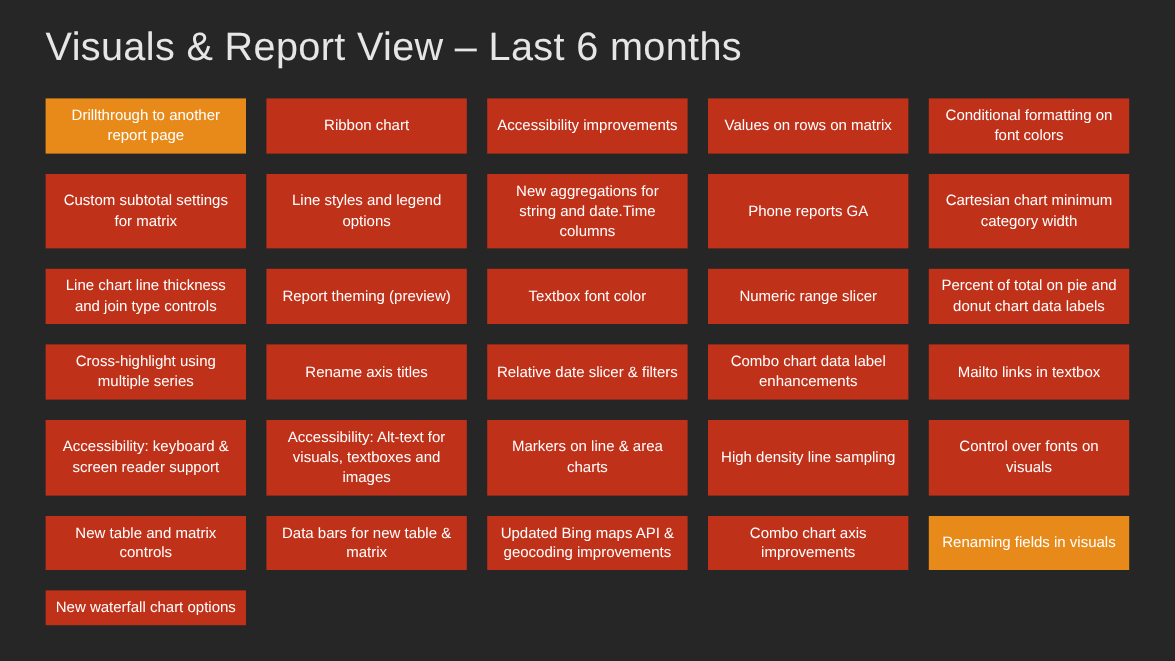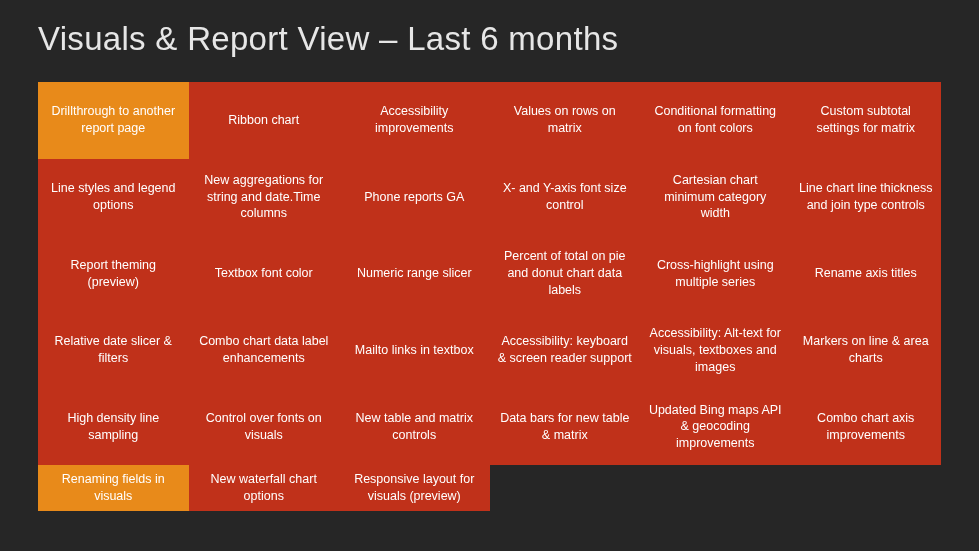--- a/index.html
+++ b/index.html
@@ -12,23 +12,23 @@
     }
     .page-title {
       color: #e6e6e6;
       font-size: 33px;
       font-weight: 300;
       padding: 20px 0 0 38px;
       letter-spacing: 0.3px;
     }
     .grid {
       display: grid;
-      grid-template-columns: repeat(6, 1fr);
+      grid-template-columns: repeat(5, 1fr);
       grid-template-rows: repeat(5, 1fr);
-      gap: 0;
+      gap: 17px;
       padding: 24px 38px 28px 38px;
       height: calc(551px - 70px);
     }
     .tile {
       display: flex;
       align-items: center;
       justify-content: center;
       text-align: center;
       color: #fff;
       font-size: 12.5px;
@@ -47,21 +47,20 @@
 <div class="grid">
     <div class="tile c-orange">Drillthrough to another report page</div>
     <div class="tile c-red">Ribbon chart</div>
     <div class="tile c-red">Accessibility improvements</div>
     <div class="tile c-red">Values on rows on matrix</div>
     <div class="tile c-red">Conditional formatting on font colors</div>
     <div class="tile c-red">Custom subtotal settings for matrix</div>
     <div class="tile c-red">Line styles and legend options</div>
     <div class="tile c-red">New aggregations for string and date.Time columns</div>
     <div class="tile c-red">Phone reports GA</div>
-    <div class="tile c-red">X- and Y-axis font size control</div>
     <div class="tile c-red">Cartesian chart minimum category width</div>
     <div class="tile c-red">Line chart line thickness and join type controls</div>
     <div class="tile c-red">Report theming (preview)</div>
     <div class="tile c-red">Textbox font color</div>
     <div class="tile c-red">Numeric range slicer</div>
     <div class="tile c-red">Percent of total on pie and donut chart data labels</div>
     <div class="tile c-red">Cross-highlight using multiple series</div>
     <div class="tile c-red">Rename axis titles</div>
     <div class="tile c-red">Relative date slicer &amp; filters</div>
     <div class="tile c-red">Combo chart data label enhancements</div>
@@ -70,14 +69,13 @@
     <div class="tile c-red">Accessibility: Alt-text for visuals, textboxes and images</div>
     <div class="tile c-red">Markers on line &amp; area charts</div>
     <div class="tile c-red">High density line sampling</div>
     <div class="tile c-red">Control over fonts on visuals</div>
     <div class="tile c-red">New table and matrix controls</div>
     <div class="tile c-red">Data bars for new table &amp; matrix</div>
     <div class="tile c-red">Updated Bing maps API &amp; geocoding improvements</div>
     <div class="tile c-red">Combo chart axis improvements</div>
     <div class="tile c-orange">Renaming fields in visuals</div>
     <div class="tile c-red">New waterfall chart options</div>
-    <div class="tile c-red">Responsive layout for visuals (preview)</div>
   </div>
 
 </body></html>

